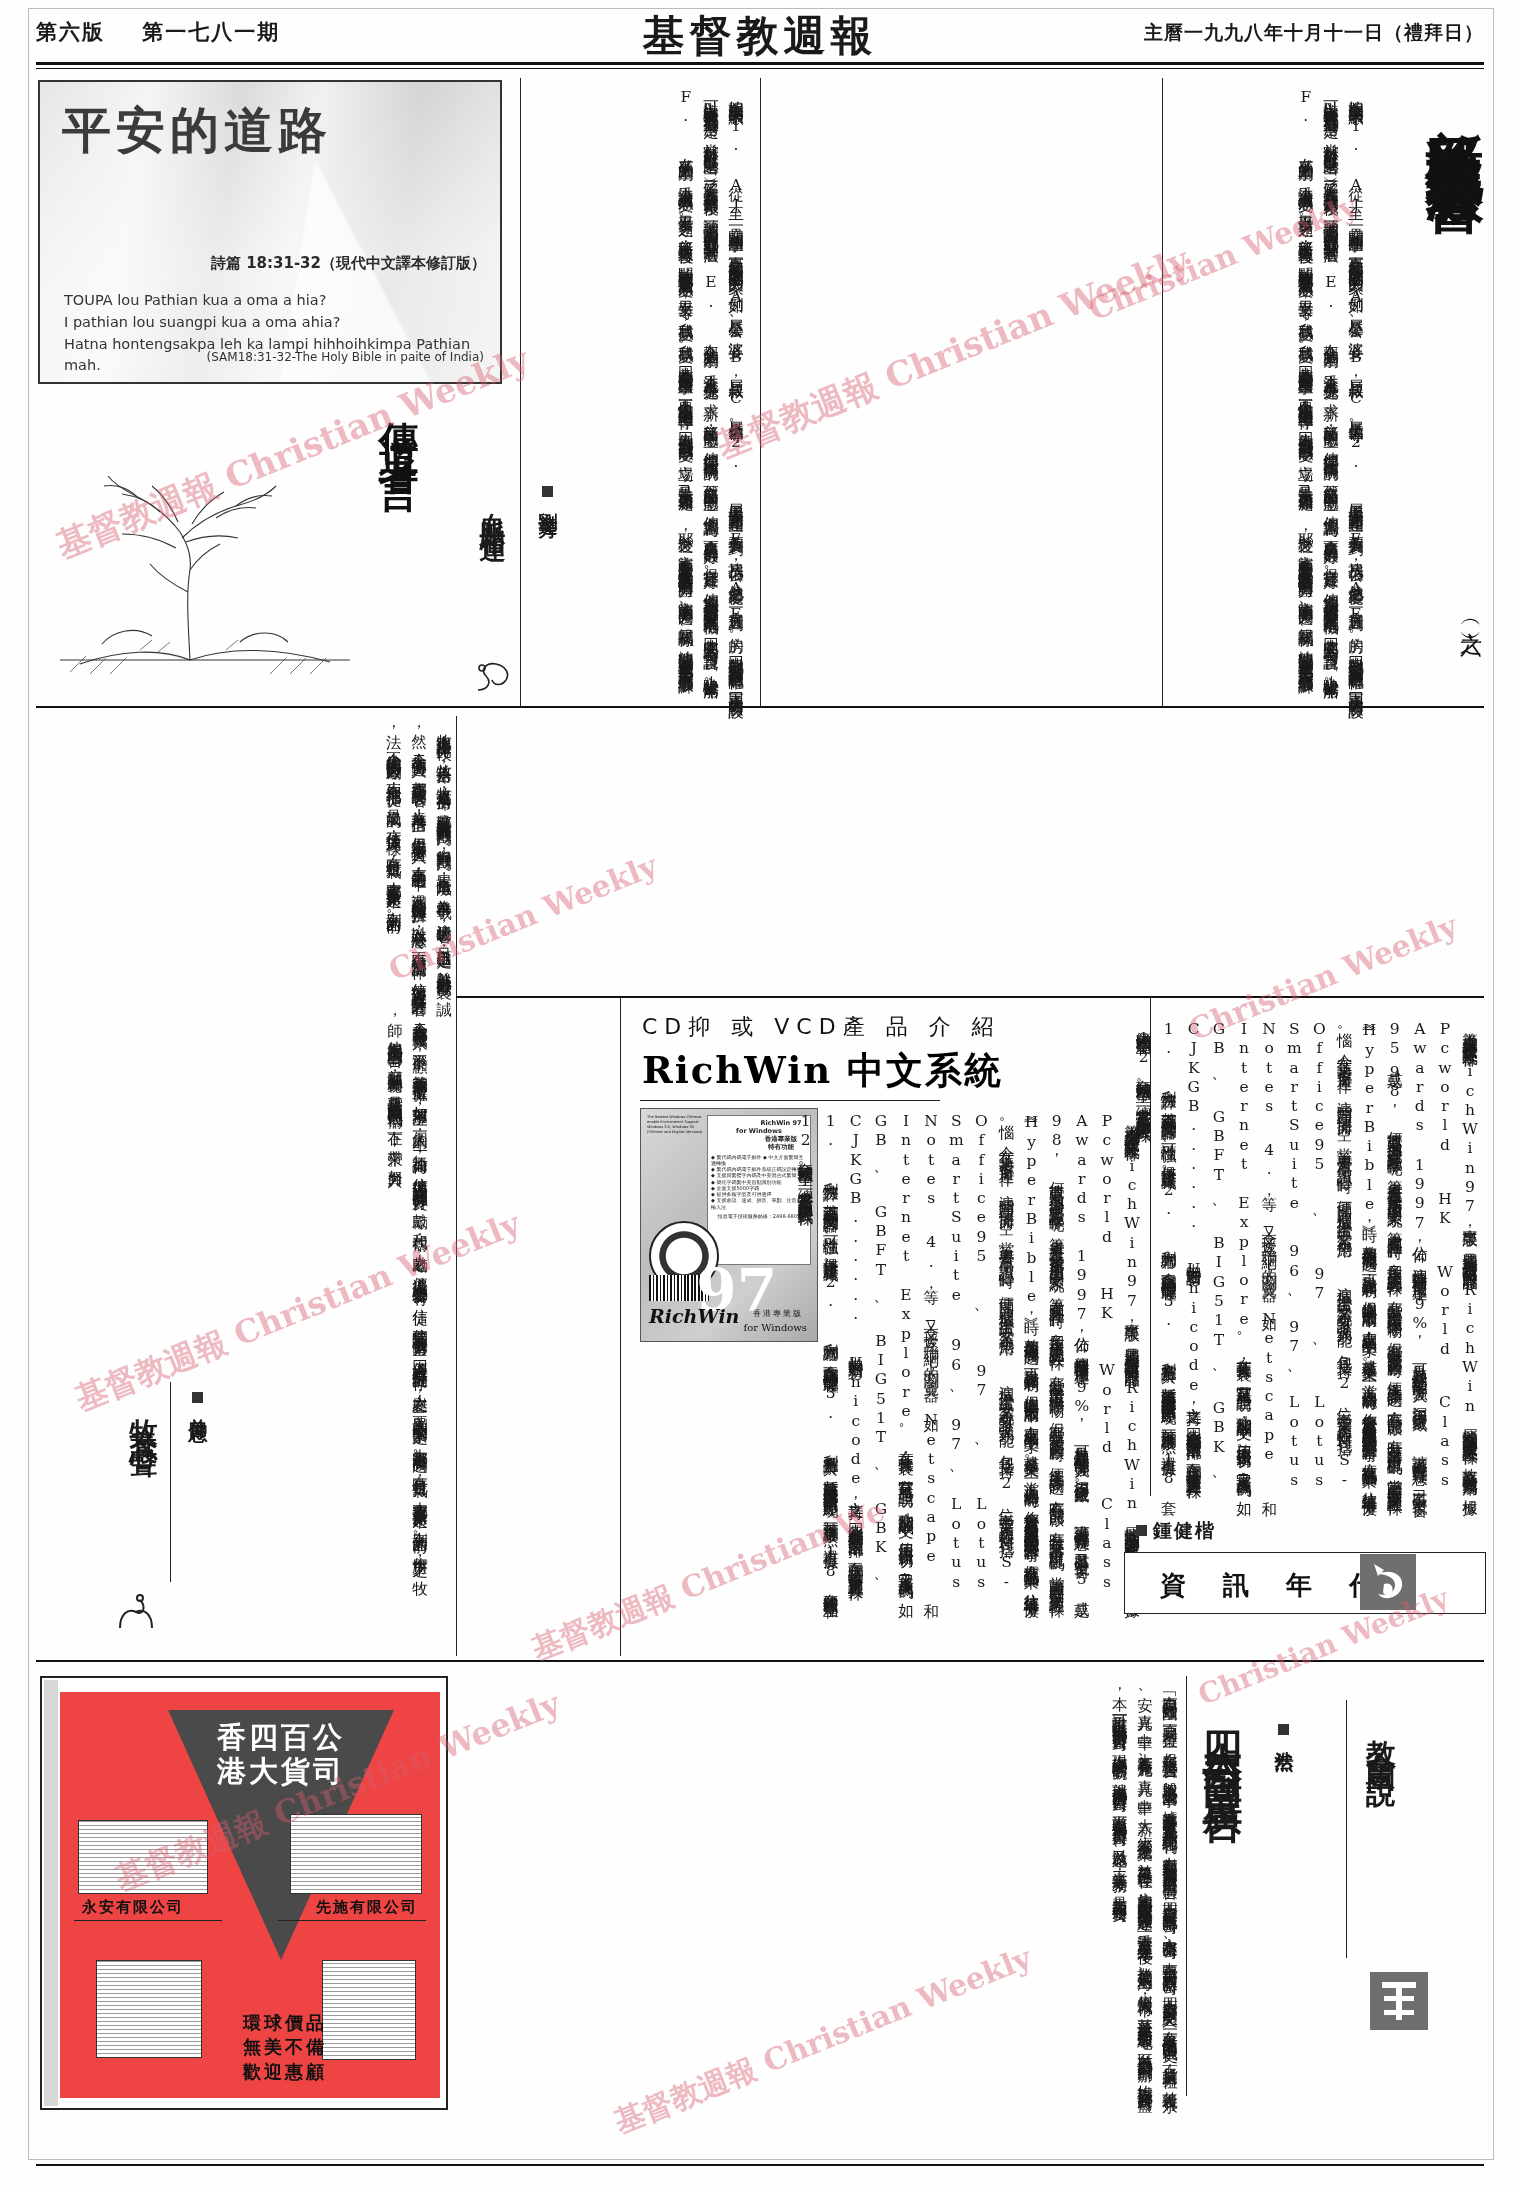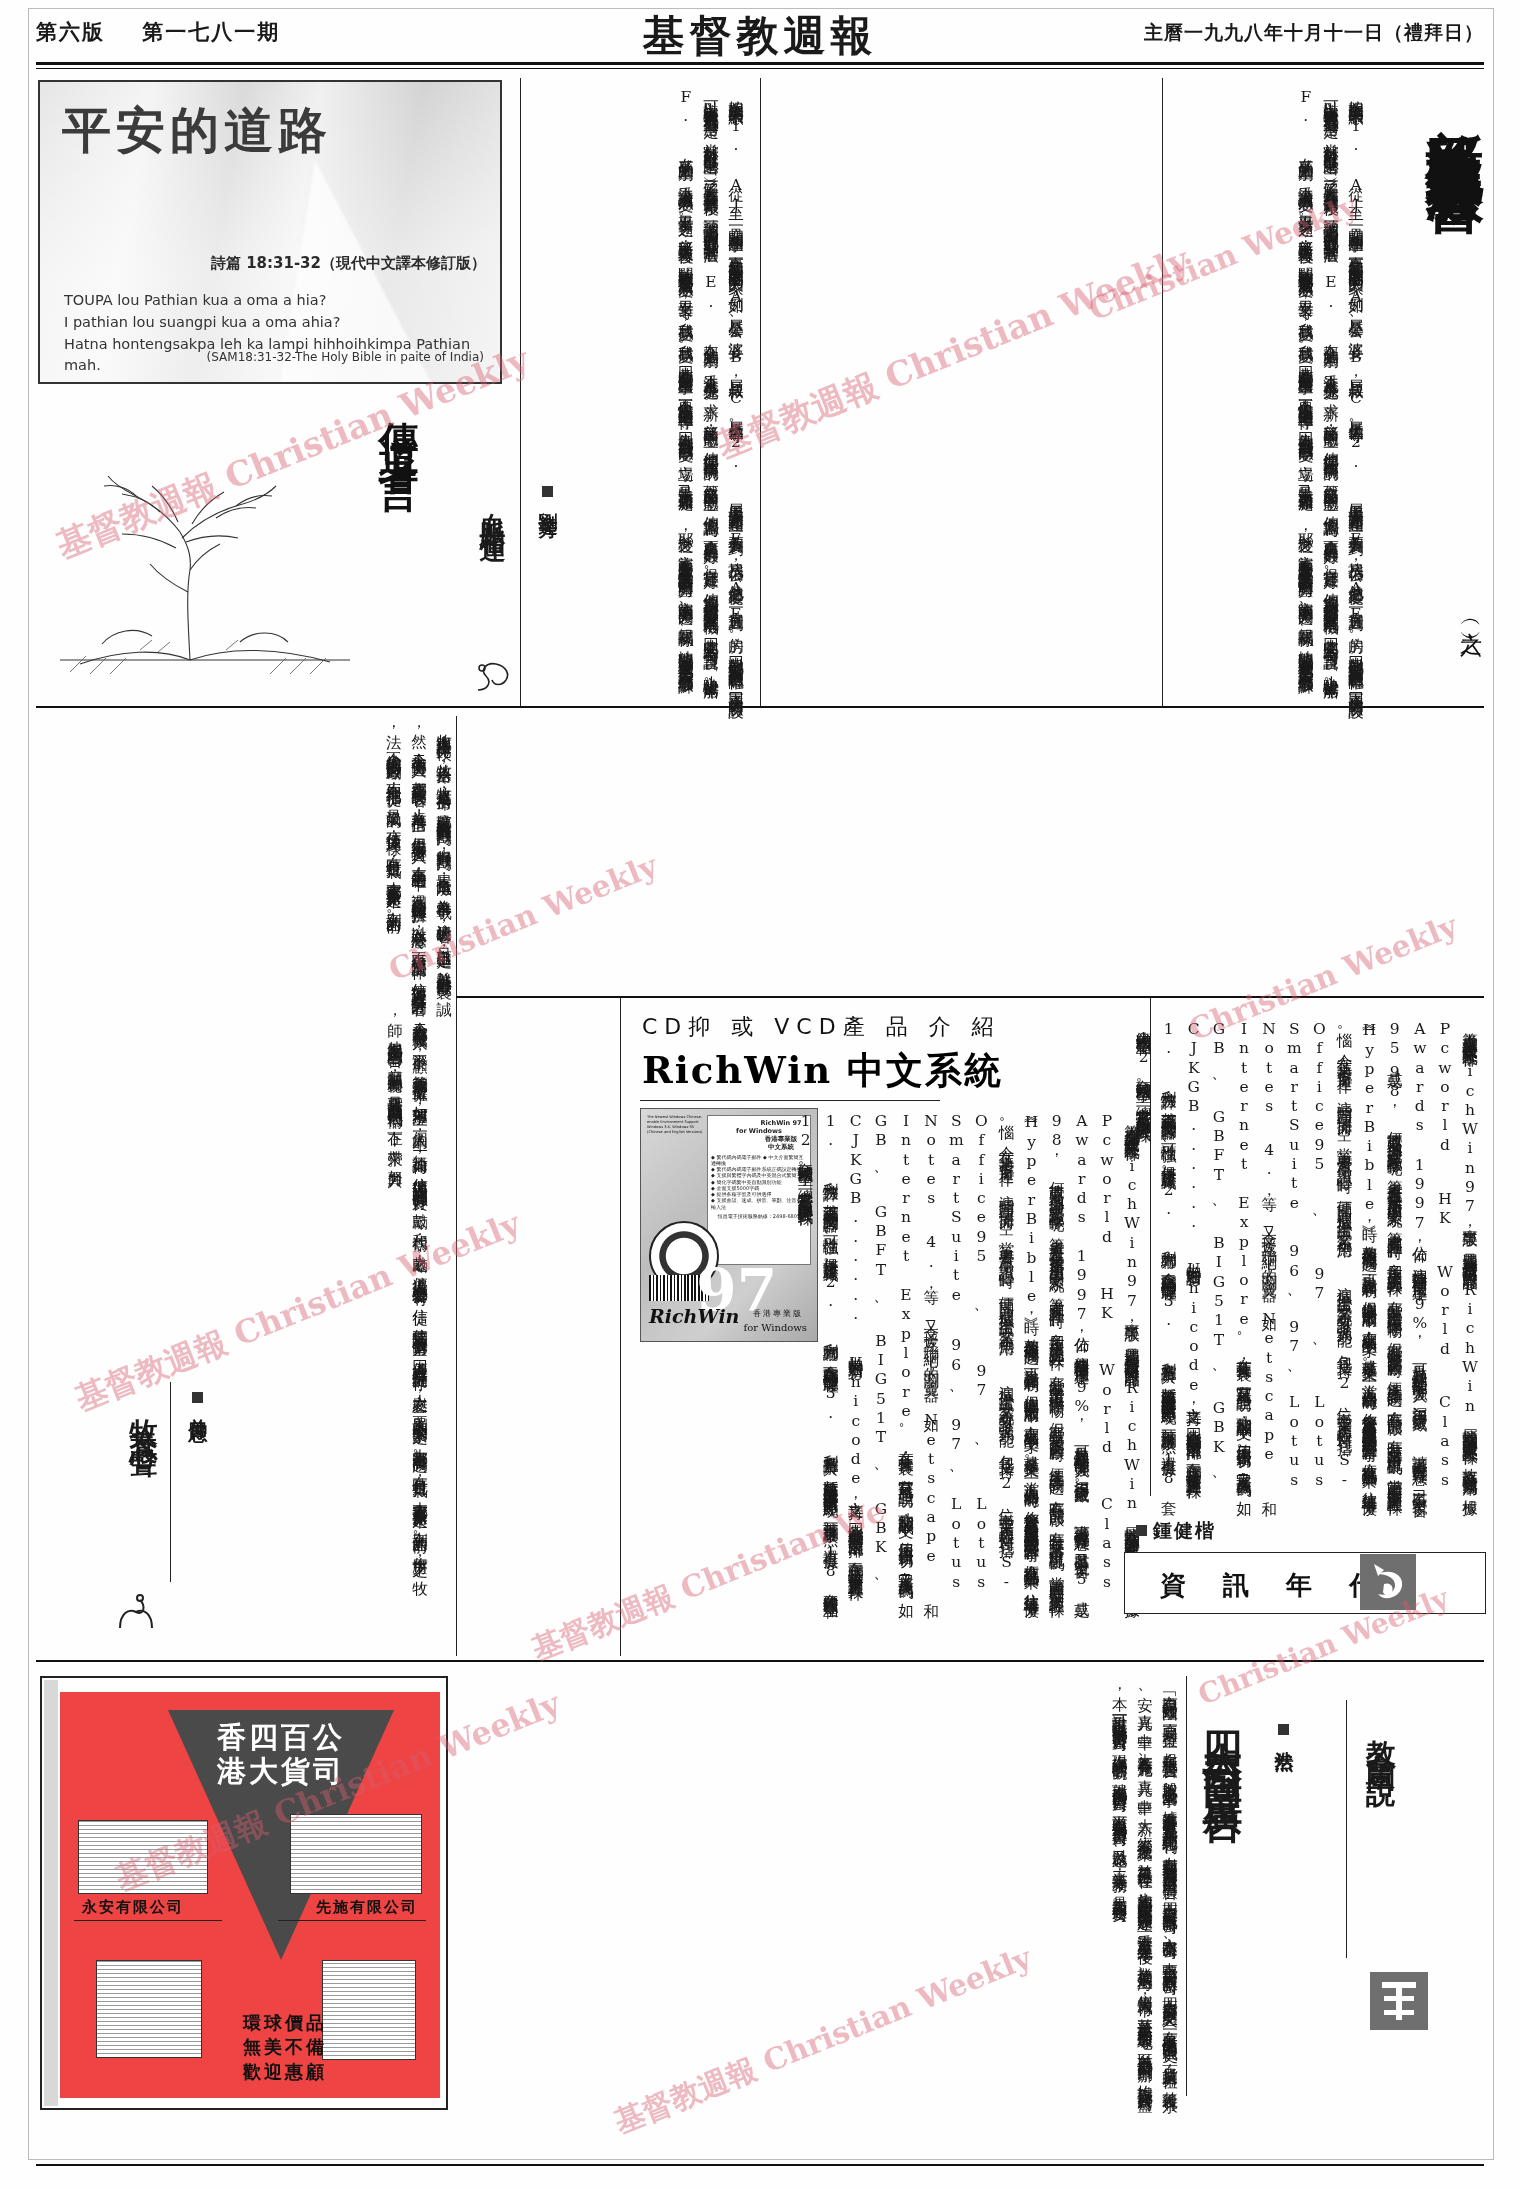--- a/index.html
+++ b/index.html
@@ -243,21 +243,21 @@
 
   <div class="rw-kicker">CD抑 或 VCD產 品 介 紹</div>
   <div class="rw-title">RichWin 中文系統</div>
   <div class="hline" style="left:640px;top:1100px;width:300px;"></div>
 
   <div class="rwbox">
     <div class="rw-left">The Newest Windows Chinese-enable Environment Support Windows 3.X, Windows 95 (Chinese and English Versions)</div>
     <div class="rw-inner">
       <b>RichWin 97 for Windows</b><br>
       <b>香港專業版</b><br>
-      <b>中文系統</b>
+      <b>特有功能</b>
       <div style="text-align:left;white-space:pre-line;margin-top:2px;">◆ 繁代碼內碼電子郵件 ◆ 中文介面繁簡互通轉換
 ◆ 繁代碼內碼電子郵件系統正碼設定轉換
 ◆ 支援與繁體字內碼及中英混合式繁簡互通
 ◆ 簡化字碼繁中英自動識別功能
 ◆ 全面支援5000字碼
 ◆ 提供多種字型及可供選擇
 ◆ 支援倉頡、速成、拼音、筆劃、注音多種輸入法</div>
       <div style="margin-top:3px;">恒昌電子技術服務熱線：2498-6805</div>
     </div>
     <div class="rw-seal"></div>

